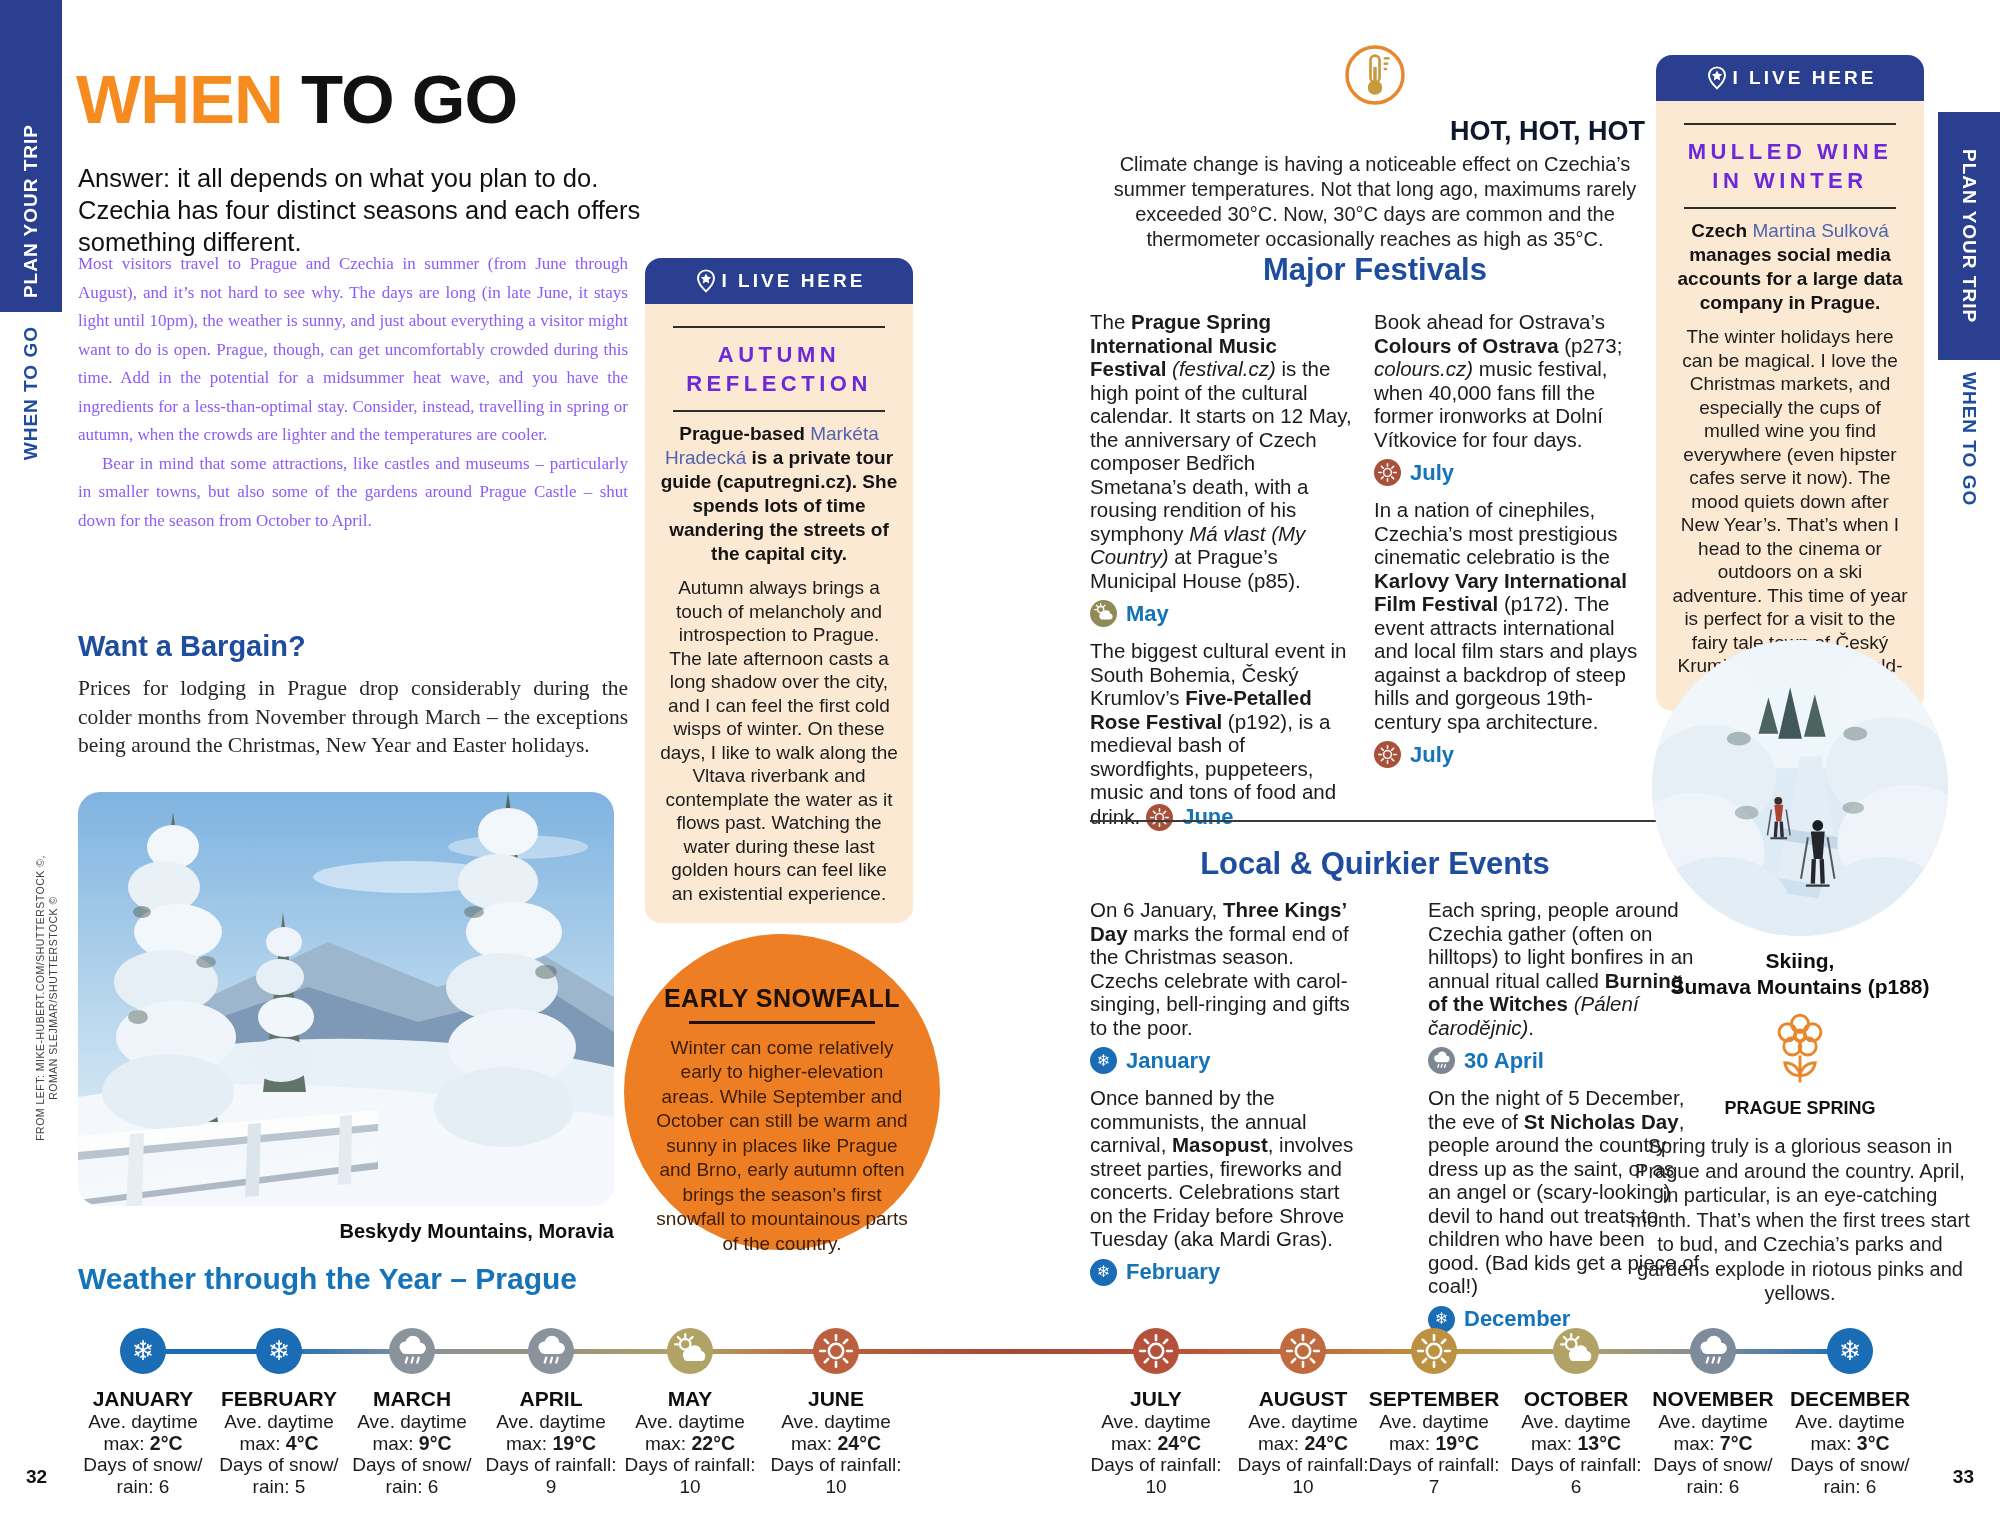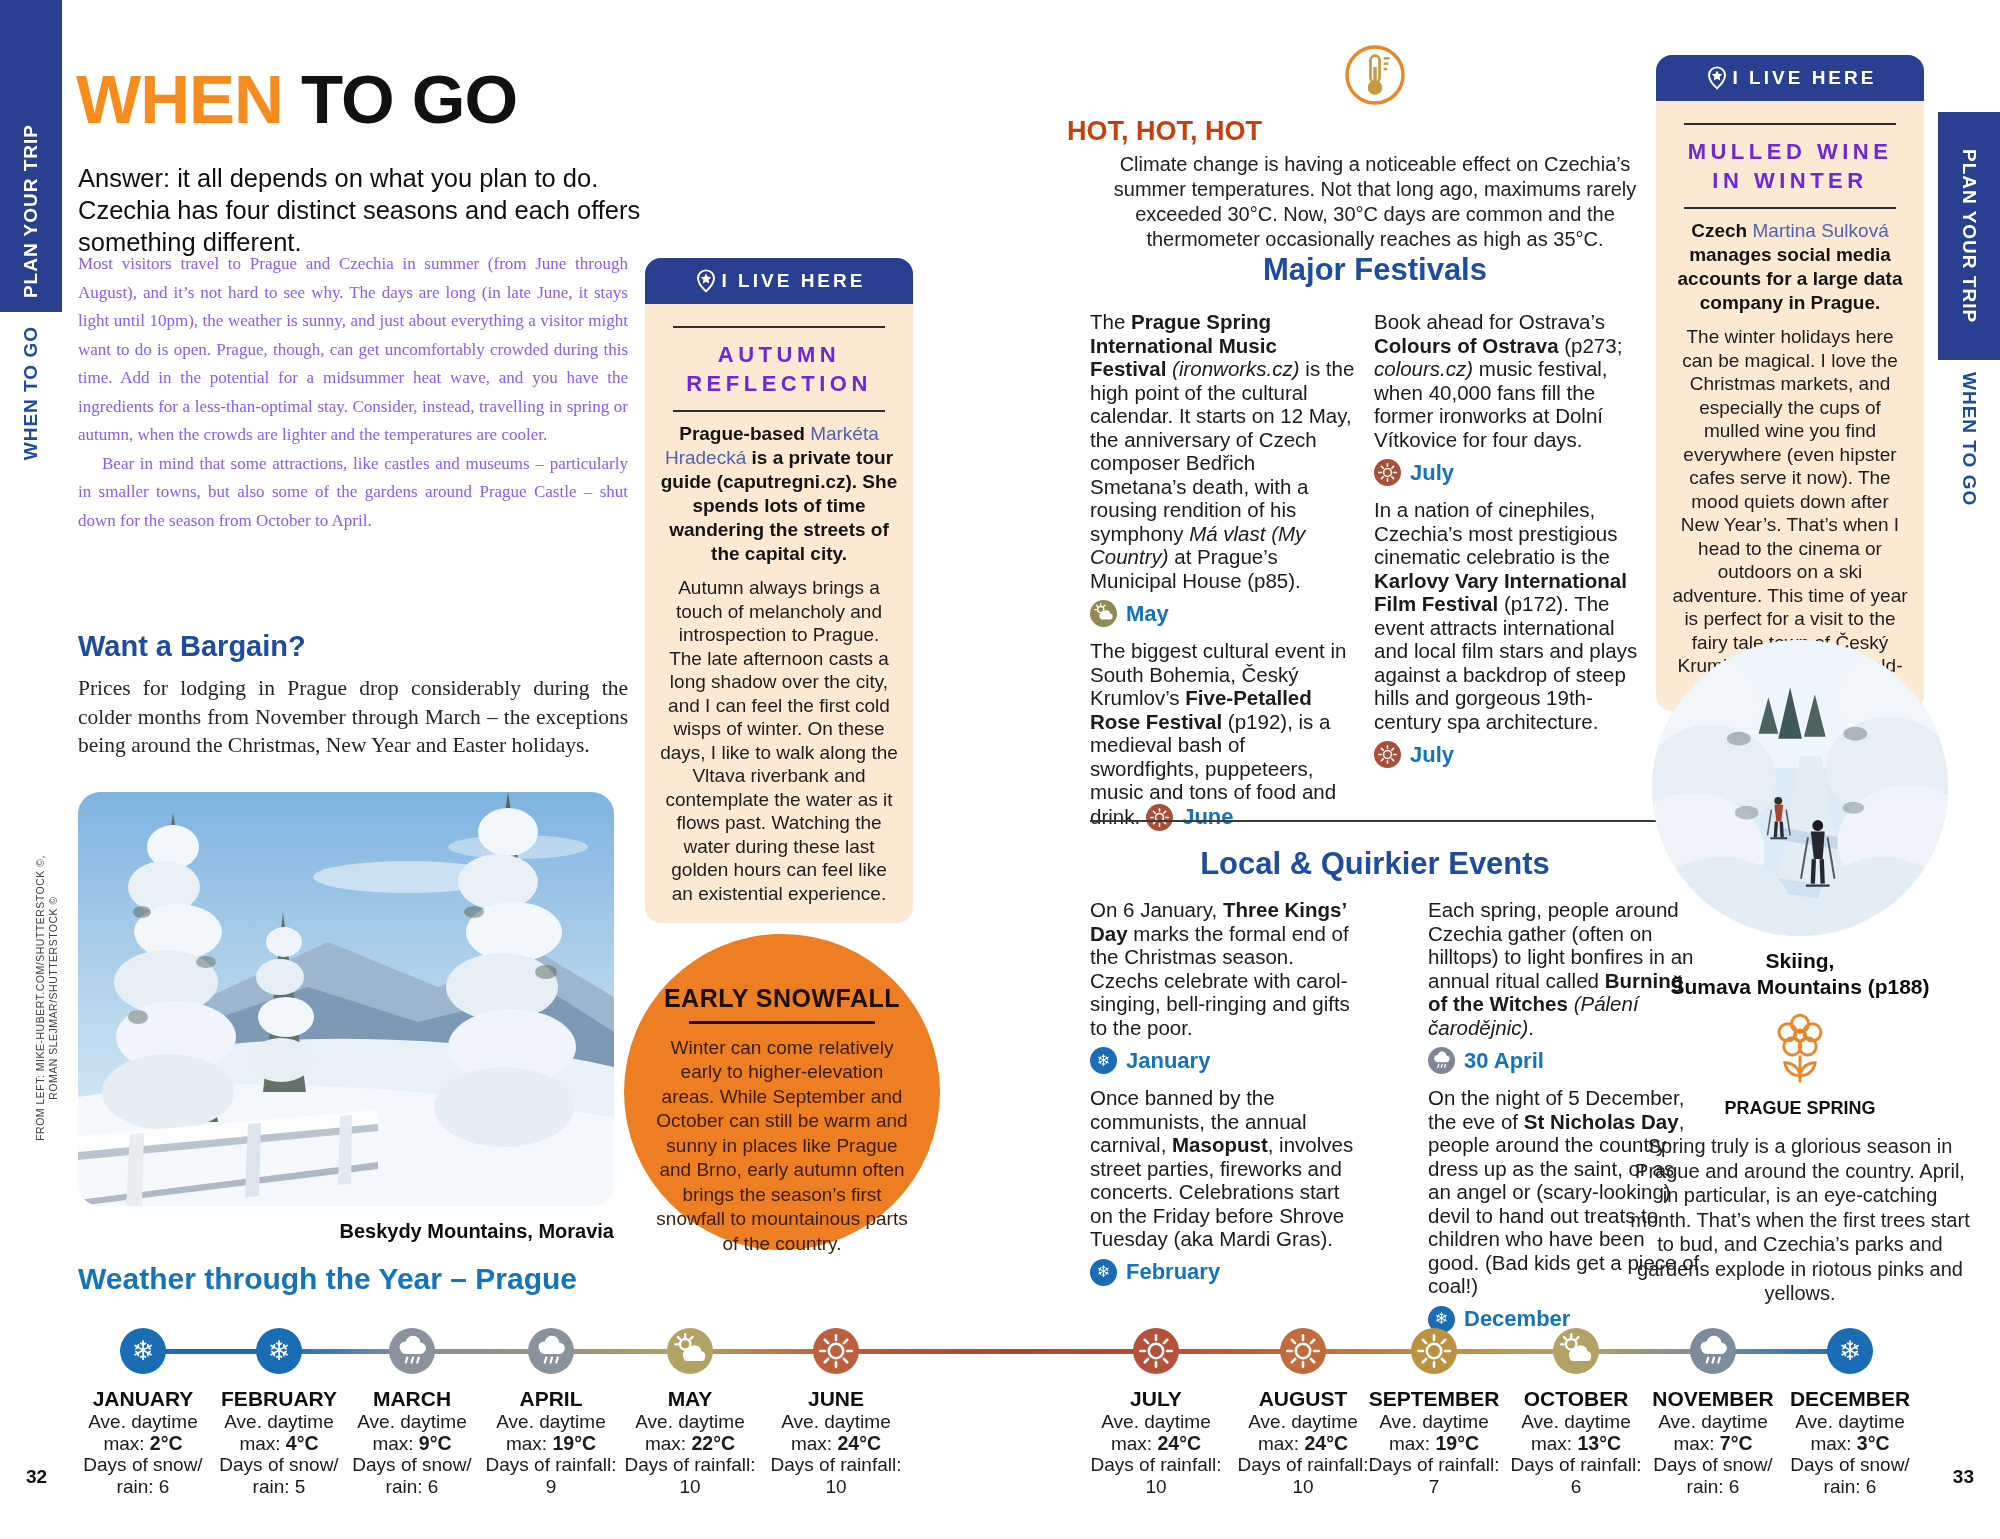--- a/index.html
+++ b/index.html
@@ -62,21 +62,21 @@
 
   
   .snowball { position:absolute; left:624px; top:934px; width:316px; height:316px; border-radius:50%;
        background:#ee7e23; text-align:center; padding-top:50px; }
   .snowball .t { font-size:25px; font-weight:bold; color:#1d1005; letter-spacing:.5px; }
   .snowball .rule { width:186px; height:2.5px; background:#1d1005; margin:8px auto 12px; }
   .snowball .b { width:252px; margin:0 auto; font-size:19px; line-height:24.5px; color:#3c1d05; font-weight:500; }
 
   
   .thermo { position:absolute; left:1343px; top:43px; }
-  .hot-t { position:absolute; left:1067px; top:116px; width:540px; text-align:left; font-size:27px; font-weight:800; color:#c2410c; }
+  .hot-t { position:absolute; left:1105px; top:116px; width:540px; text-align:right; font-size:27px; font-weight:800; color:#0f172a; }
   .hot-b { position:absolute; left:1098px; top:152px; width:554px; text-align:center; font-size:20px; line-height:25px; color:#222; }
   .fest-h { left:1090px; top:252px; width:570px; text-align:center; font-size:31px; position:absolute; font-weight:bold; color:#1e4da0; }
   .col { position:absolute; width:266px; }
   .fest1 { left:1090px; top:310px; } .fest2 { left:1374px; top:310px; }
   .ev1 { left:1090px; top:898px; width:272px; } .ev2 { left:1428px; top:898px; width:272px; }
   .fest { font-size:20.5px; line-height:23.5px; color:#1b1b1b; }
   .fest i { font-style:italic; }
   .midrule { position:absolute; left:1090px; top:820px; width:570px; height:2px; background:#3a3a3a; }
   .ev-h { left:1090px; top:846px; width:570px; text-align:center; font-size:31px; position:absolute; font-weight:bold; color:#1e4da0; }
 
@@ -239,21 +239,21 @@
       <line x1="30.5" y1="15.5" x2="34" y2="15.5" stroke="#c79a3d" stroke-width="1.8"></line>
       <line x1="30.5" y1="19.5" x2="33" y2="19.5" stroke="#c79a3d" stroke-width="1.8"></line>
     </svg>
   </div>
   <div class="hot-t">HOT, HOT, HOT</div>
   <div class="hot-b">Climate change is having a noticeable effect on Czechia’s summer temperatures. Not that long ago, maximums rarely exceeded 30°C. Now, 30°C days are common and the thermometer occasionally reaches as high as 35°C.</div>
 
   <div class="fest-h">Major Festivals</div>
 
   <div class="col fest1">
-    <p class="fest">The <b>Prague Spring International Music Festival</b> <i>(ironworks.cz)</i> is the high point of the cultural calendar. It starts on 12 May, the anniversary of Czech composer Bedřich Smetana’s death, with a rousing rendition of his symphony <i>Má vlast (My Country)</i> at Prague’s Municipal House (p85).</p>
+    <p class="fest">The <b>Prague Spring International Music Festival</b> <i>(festival.cz)</i> is the high point of the cultural calendar. It starts on 12 May, the anniversary of Czech composer Bedřich Smetana’s death, with a rousing rendition of his symphony <i>Má vlast (My Country)</i> at Prague’s Municipal House (p85).</p>
     <div class="mtag">
       <span class="ticon" style="background:#8f8a56">
         <svg width="27" height="27" viewBox="0 0 48 48">
             <g stroke="#fff" stroke-width="2.4" stroke-linecap="round" fill="none">
               <circle cx="19" cy="17" r="5.5"></circle>
               <line x1="19" y1="6.5" x2="19" y2="9.5"></line>
               <line x1="8.5" y1="17" x2="11.5" y2="17"></line>
               <line x1="11.4" y1="9.4" x2="13.6" y2="11.6"></line>
               <line x1="26.6" y1="9.4" x2="24.4" y2="11.6"></line>
             </g>

